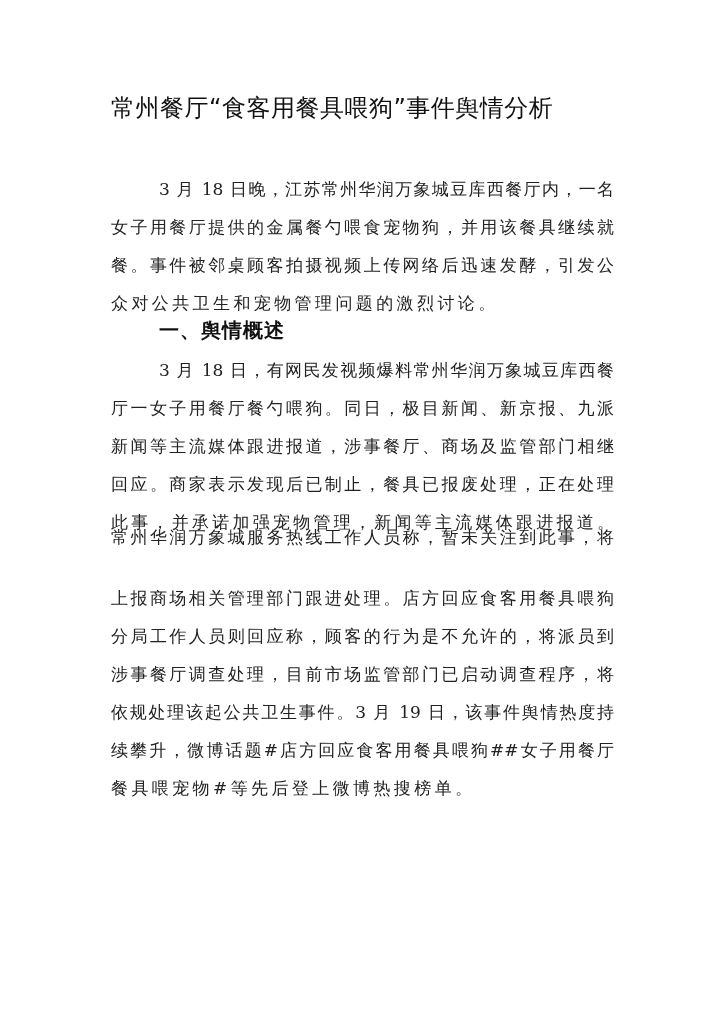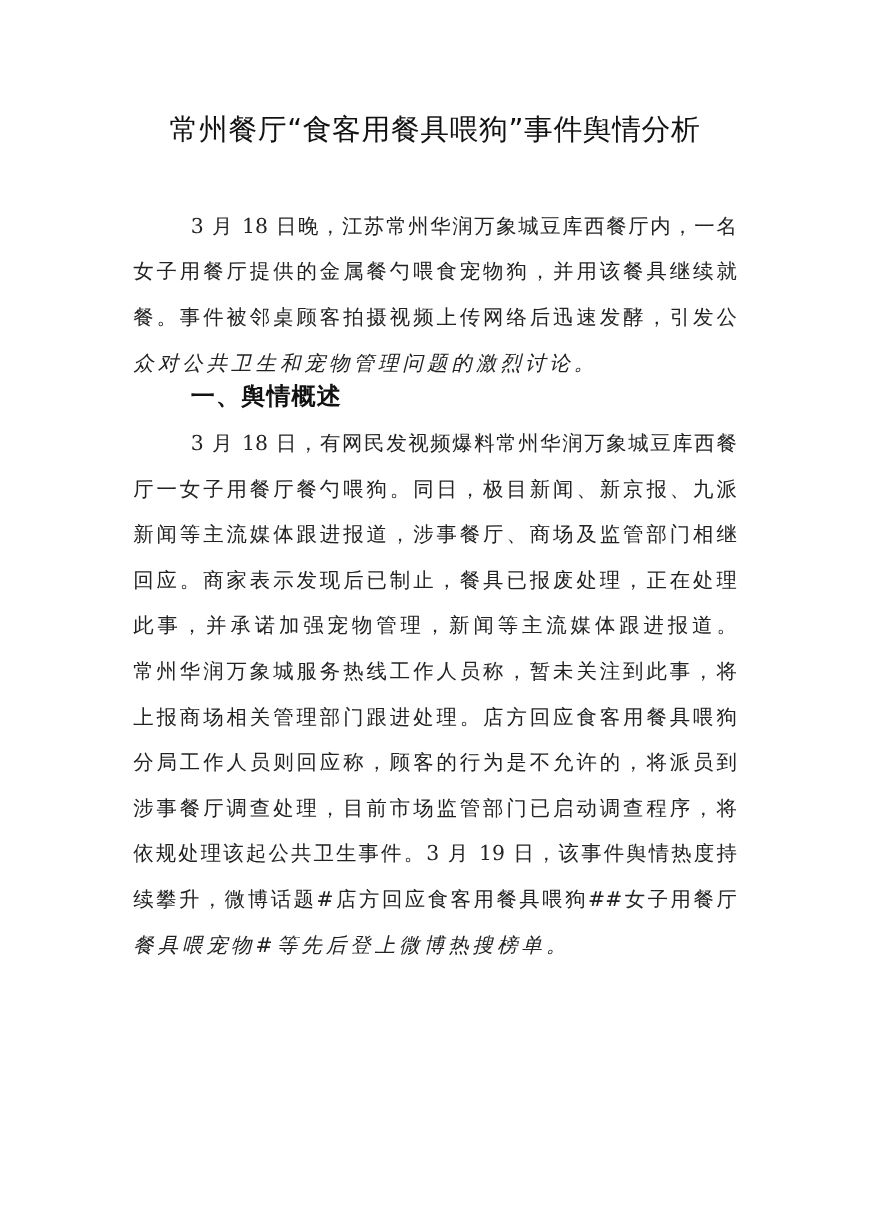--- a/index.html
+++ b/index.html
@@ -2,33 +2,33 @@
 <html><head>
 <meta charset="utf-8">
 <style>
   html, body { margin: 0; padding: 0; }
   body {
     width: 724px; height: 1024px; background: #ffffff; position: relative; overflow: hidden;
     color: #1a1a1a;
   }
   .page { position: absolute; left: 111px; top: 0; width: 503px; }
   .title {
-    position: absolute; left: 0; top: 92px; width: 503px; text-align: center;
+    position: absolute; left: 0; top: 92px; width: 503px; 
     font-family: "DejaVu Sans", "Liberation Sans", sans-serif;
     font-size: 24px; line-height: 32px; color: #111; letter-spacing: 0.5px;
     white-space: nowrap;
   }
   .line {
     position: absolute; left: 0; width: 503px; height: 30px;
     font-family: "DejaVu Serif", "Liberation Serif", serif;
     font-size: 17px; line-height: 30px; color: #222;
     text-align: justify; text-align-last: justify; white-space: nowrap;
   }
   .line.indent { left: 48px; width: 455px; }
-  .line.last { text-align-last: left; letter-spacing: 3.4px; font-style: italic; }
+  .line.last { text-align-last: left; letter-spacing: 3.4px; }
   .heading {
     position: absolute; left: 48px; top: 315px;
     font-family: "DejaVu Sans", "Liberation Sans", sans-serif;
     font-weight: bold; font-size: 20px; line-height: 30px; color: #111; letter-spacing: 1px; text-align: center;
   }
 </style>
 </head>
 <body>
 
 <div class="page">
@@ -39,20 +39,20 @@
   <div class="line" style="top:250px">餐。事件被邻桌顾客拍摄视频上传网络后迅速发酵，引发公</div>
   <div class="line last" style="top:288px">众对公共卫生和宠物管理问题的激烈讨论。</div>
 
   <div class="heading">一、舆情概述</div>
 
   <div class="line indent" style="top:355px">3 月 18 日，有网民发视频爆料常州华润万象城豆库西餐</div>
   <div class="line" style="top:393px">厅一女子用餐厅餐勺喂狗。同日，极目新闻、新京报、九派</div>
   <div class="line" style="top:431px">新闻等主流媒体跟进报道，涉事餐厅、商场及监管部门相继</div>
   <div class="line" style="top:469px">回应。商家表示发现后已制止，餐具已报废处理，正在处理</div>
   <div class="line" style="top:507px">此事，并承诺加强宠物管理，新闻等主流媒体跟进报道。</div>
-  <div class="line" style="top:545px">常州华润万象城服务热线工作人员称，暂未关注到此事，将</div>
+  <div class="line" style="top:522px">常州华润万象城服务热线工作人员称，暂未关注到此事，将</div>
   <div class="line" style="top:583px">上报商场相关管理部门跟进处理。店方回应食客用餐具喂狗</div>
   <div class="line" style="top:621px">分局工作人员则回应称，顾客的行为是不允许的，将派员到</div>
   <div class="line" style="top:659px">涉事餐厅调查处理，目前市场监管部门已启动调查程序，将</div>
   <div class="line" style="top:697px">依规处理该起公共卫生事件。3 月 19 日，该事件舆情热度持</div>
   <div class="line" style="top:735px">续攀升，微博话题#店方回应食客用餐具喂狗##女子用餐厅</div>
   <div class="line last" style="top:773px">餐具喂宠物#等先后登上微博热搜榜单。</div>
 </div>
 
 </body></html>

